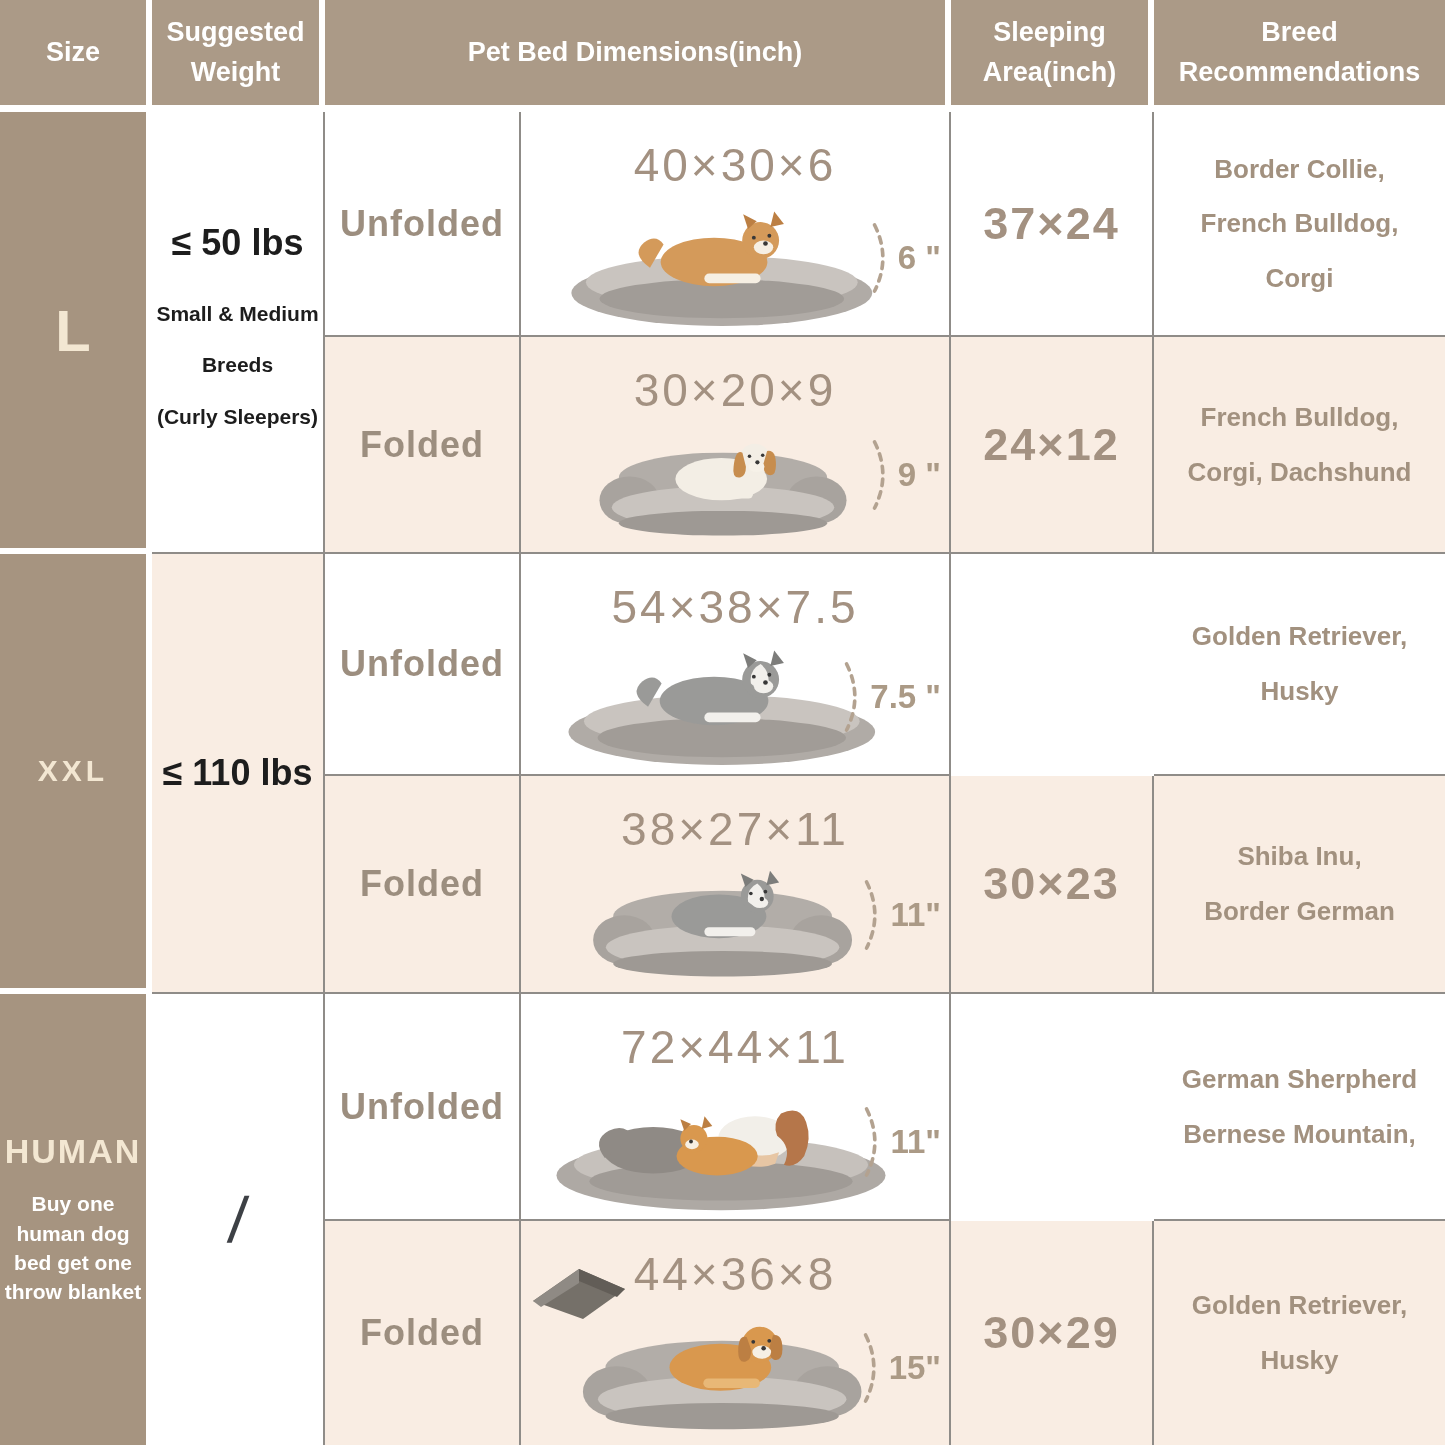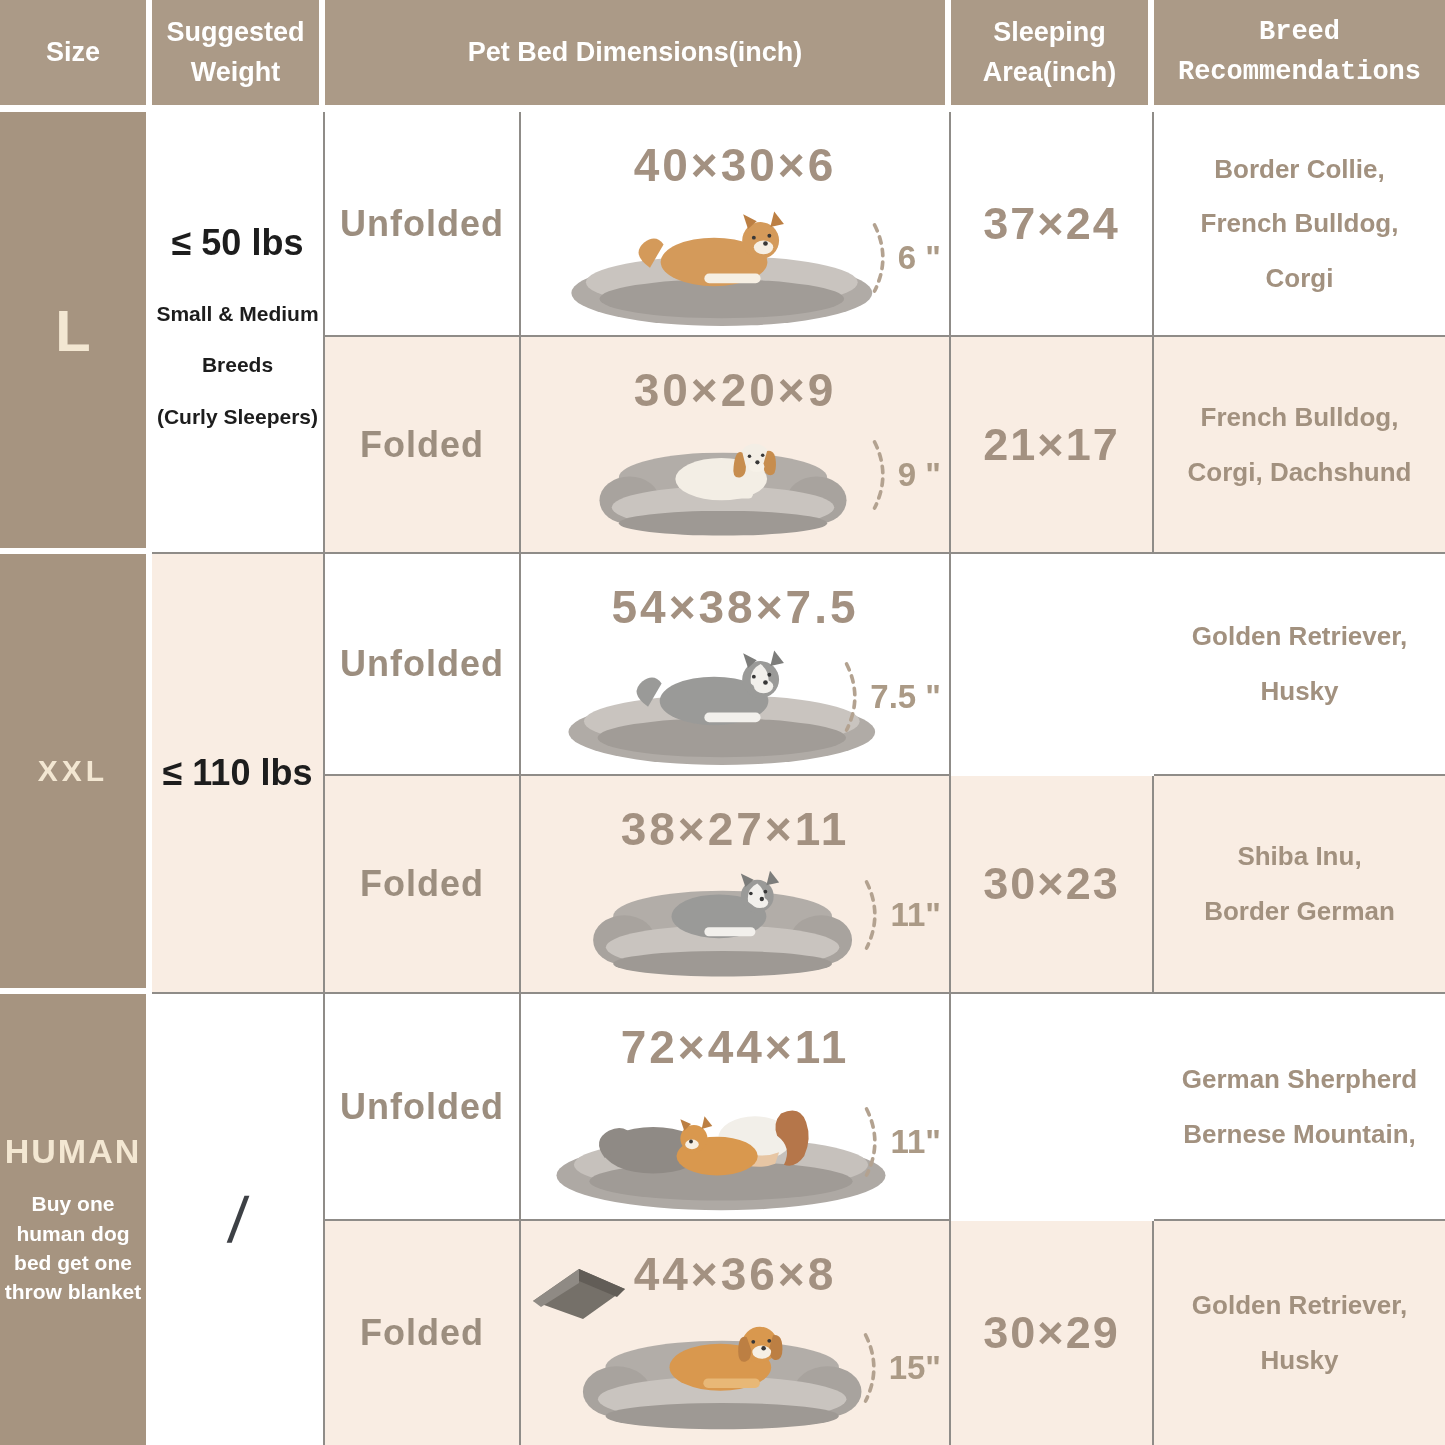--- a/index.html
+++ b/index.html
@@ -18,21 +18,21 @@
   .chart{
     width:1445px;height:1445px;background:#fff;
     display:grid;
     grid-template-columns:152px 173px 196px 430px 203px 291px;
     grid-template-rows:112px 225px 217px 222px 218px 227px 224px;
   }
   .cell{display:flex;flex-direction:column;align-items:center;justify-content:center;text-align:center;}
   
   .h{background:var(--tan);color:#fff;font-weight:bold;font-size:27px;line-height:1.45;
      border-right:6px solid #fff;border-bottom:7px solid #fff;padding:0 8px;}
-  .h.no-r{border-right:none;font-family:Liberation Mono, monospace;}
+  .h.no-r{border-right:none;}
   
   .sz{background:var(--tan2);color:var(--cream);font-weight:bold;
       border-right:6px solid #fff;border-bottom:6px solid #fff;}
   .sz.no-b{border-bottom:none;}
   .sz .letter-l{font-size:58px;}
   .sz .letter-xxl{font-size:30px;letter-spacing:4px;}
   .sz .letter-human{font-size:34px;letter-spacing:2px;color:var(--cream);}
   .sz .size-note{color:#fff;font-size:21px;font-weight:bold;line-height:1.4;max-width:150px;margin-top:18px;}
   
   .bd{background:#fff;border-right:2px solid var(--grid);border-bottom:2px solid var(--grid);}
@@ -41,21 +41,21 @@
   .bd.no-b{border-bottom:none;}
   
   .weight-main{font-size:36px;font-weight:bold;color:var(--dark);}
   .weight-sub{margin-top:24px;}
   .weight-sub div{font-size:21px;font-weight:600;color:var(--dark);line-height:2.45;}
   .slash{font-size:64px;font-weight:400;color:#3d4045;transform:skewX(-6deg);}
   
   .fold{font-size:36px;font-weight:bold;color:var(--lab);letter-spacing:1px;}
   
   .imgcell{position:relative;justify-content:flex-start;overflow:hidden;}
-  .dims{margin-top:26px;font-size:46px;font-weight:bold;color:var(--num);letter-spacing:3px;}
+  .dims{margin-top:26px;font-size:46px;font-weight:normal;color:var(--num);letter-spacing:3px;}
   .bedsvg{position:absolute;bottom:2px;left:50%;transform:translateX(-54%);}
   .note{position:absolute;right:8px;bottom:40px;display:flex;align-items:center;gap:6px;}
   .note .txt{font-size:33px;font-weight:bold;color:#ab9a86;}
   .blanket{position:absolute;left:4px;top:28px;}
   
   .sleep{font-size:45px;font-weight:bold;color:var(--num);letter-spacing:2px;}
   
   .breeds div{font-size:26px;font-weight:bold;color:var(--breed);line-height:2.1;}
 </style>
 </head>
@@ -132,21 +132,21 @@
       <circle cx="200" cy="48" r="2" fill="#383838"></circle>
       <circle cx="215" cy="47" r="2" fill="#383838"></circle>
     </svg>
     <div class="note">
       <svg width="22" height="74" viewBox="0 0 24 80">
         <path d="M5 4 Q23 40 5 76" stroke="#b3a290" stroke-width="4" stroke-dasharray="7 7" fill="none" stroke-linecap="round"></path>
       </svg>
       <span class="txt">9 "</span>
     </div>
   </div>
-  <div class="cell bd pink sleep" style="grid-area:3/5/4/6">21×17</div>
+  <div class="cell bd pink sleep" style="grid-area:3/5/4/6">24×12</div>
   <div class="cell bd pink no-r breeds" style="grid-area:3/6/4/7">
     <div>French Bulldog,</div>
     <div>Corgi, Dachshund</div>
   </div>
 
   <div class="cell sz" style="grid-area:4/1/6/2">
     <div class="letter-xxl">XXL</div>
   </div>
   <div class="cell bd pink" style="grid-area:4/2/6/3">
     <div class="weight-main">≤ 110 lbs</div>

